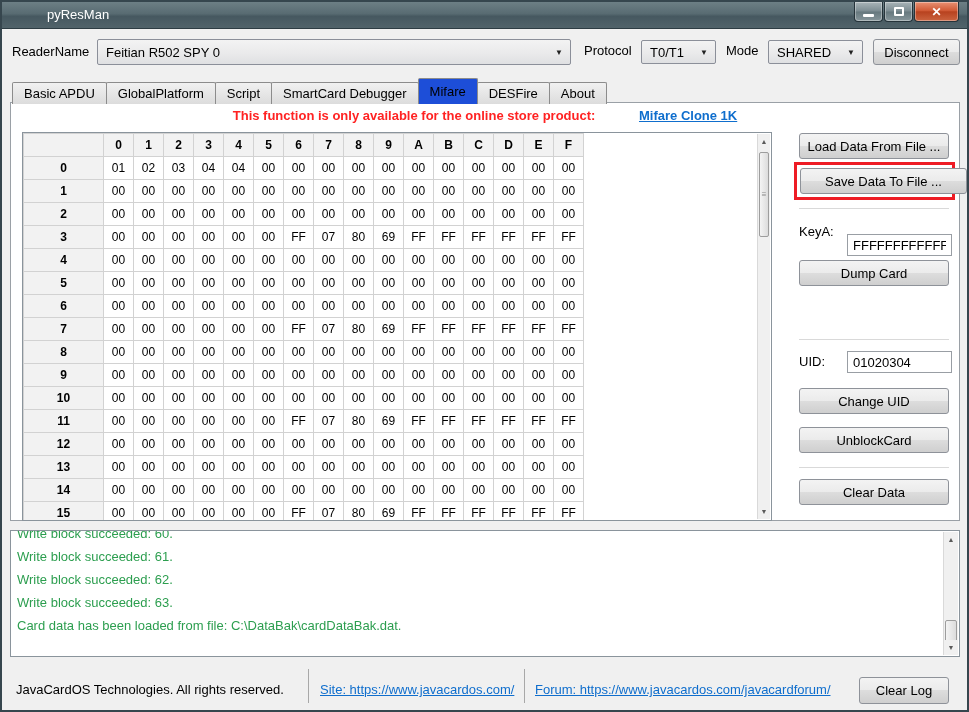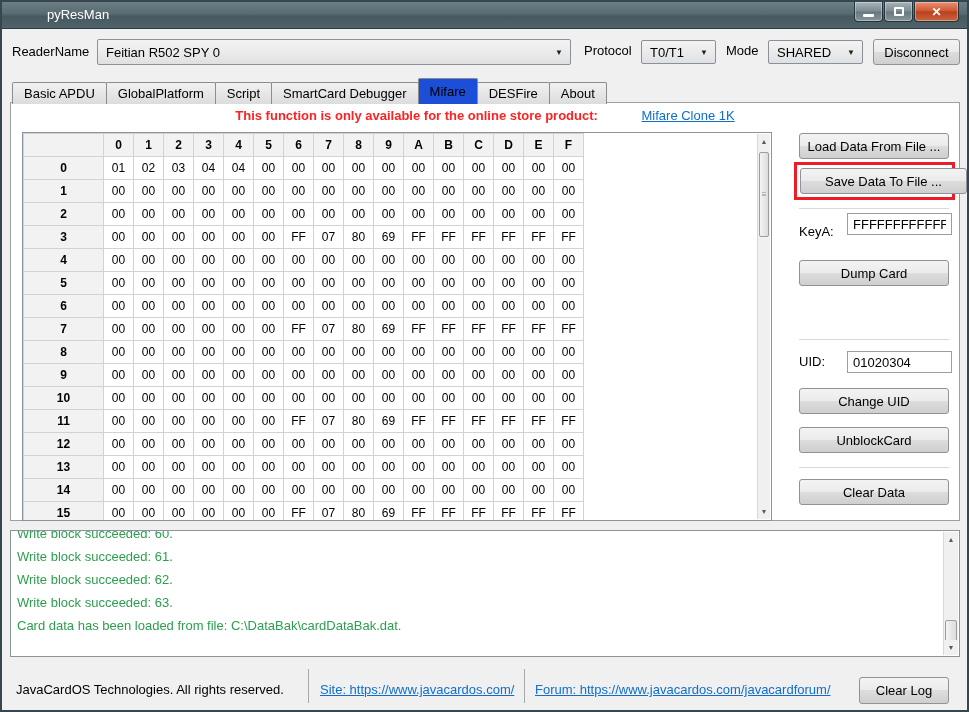--- a/index.html
+++ b/index.html
@@ -35,21 +35,21 @@
   .tabs{position:absolute;left:10px;top:76px;height:26px;display:flex;align-items:flex-end;z-index:5;}
   .tab{height:22px;padding:0 11px;font-size:13px;line-height:21px;color:#000;
     background:linear-gradient(to bottom,#f1f1f1,#dcdcdc);border:1px solid #8c8c8c;border-bottom:none;
     border-radius:2px 2px 0 0;margin-right:-1px;}
   .tab.active{height:26px;line-height:25px;background:#1d4ed8;position:relative;z-index:6;}
 
   .tabpage{position:absolute;left:8px;top:100px;width:950px;height:419px;background:#fff;border:1px solid #9aa0a6;}
 
   .notice{position:absolute;left:8px;top:106px;width:950px;text-align:center;font-size:13px;font-weight:bold;z-index:2;}
   .notice .ntext{color:var(--notice-red);}
-  .notice .nlink{color:var(--link-blue);text-decoration:underline;margin-left:28px;font-weight:normal;padding-left:12px;}
+  .notice .nlink{color:var(--link-blue);text-decoration:underline;margin-left:28px;font-weight:bold;padding-left:12px;}
 
   .table-widget{position:absolute;left:20px;top:130px;width:750px;height:389px;background:#fff;
     border:1px solid #8a949c;overflow:hidden;z-index:2;}
   table.hexgrid{border-collapse:collapse;table-layout:fixed;}
   table.hexgrid th,table.hexgrid td{border:1px solid #d2d2d2;text-align:center;font-size:12px;padding:0;}
   table.hexgrid th{background:#f2f2f2;font-weight:bold;height:23px;}
   table.hexgrid td{height:22px;background:#fff;color:#000;}
   table.hexgrid .rowhdr{width:80px;background:#f2f2f2;font-weight:bold;}
   table.hexgrid td,table.hexgrid thead th:not(.rowhdr){width:30px;}
   tbody tr{height:22px;}
@@ -469,21 +469,21 @@
       <div class="sarrow down">▼</div>
     </div>
   </div>
 
   <div class="btn" style="left:797px;top:131px;width:150px;height:26px;z-index:2;">Load Data From File ...</div>
   <div class="red-box" style="left:792px;top:160px;width:161px;height:38px;"></div>
   <div class="btn" style="left:798px;top:166px;width:167px;height:26px;z-index:4;">Save Data To File ...</div>
   <div class="sep-h" style="left:797px;top:206px;width:150px;z-index:2;"></div>
 
   <span class="lbl" style="left:797px;top:217px;z-index:2;">KeyA:</span>
-  <input class="field" style="left: 845px; top: 211px; width: 105px; height: 22px;" value="FFFFFFFFFFFF">
+  <input class="field" style="left: 845px; top: 232px; width: 105px; height: 22px;" value="FFFFFFFFFFFF">
   <div class="btn" style="left:797px;top:258px;width:150px;height:26px;z-index:2;">Dump Card</div>
   <div class="sep-h" style="left:797px;top:337px;width:150px;z-index:2;"></div>
 
   <span class="lbl" style="left:797px;top:347px;z-index:2;">UID:</span>
   <input class="field" style="left: 845px; top: 349px; width: 105px; height: 22px;" value="01020304">
   <div class="btn" style="left:797px;top:386px;width:150px;height:26px;z-index:2;">Change UID</div>
   <div class="btn" style="left:797px;top:425px;width:150px;height:26px;z-index:2;">UnblockCard</div>
   <div class="sep-h" style="left:797px;top:465px;width:150px;z-index:2;"></div>
   <div class="btn" style="left:797px;top:477px;width:150px;height:26px;z-index:2;">Clear Data</div>
 

